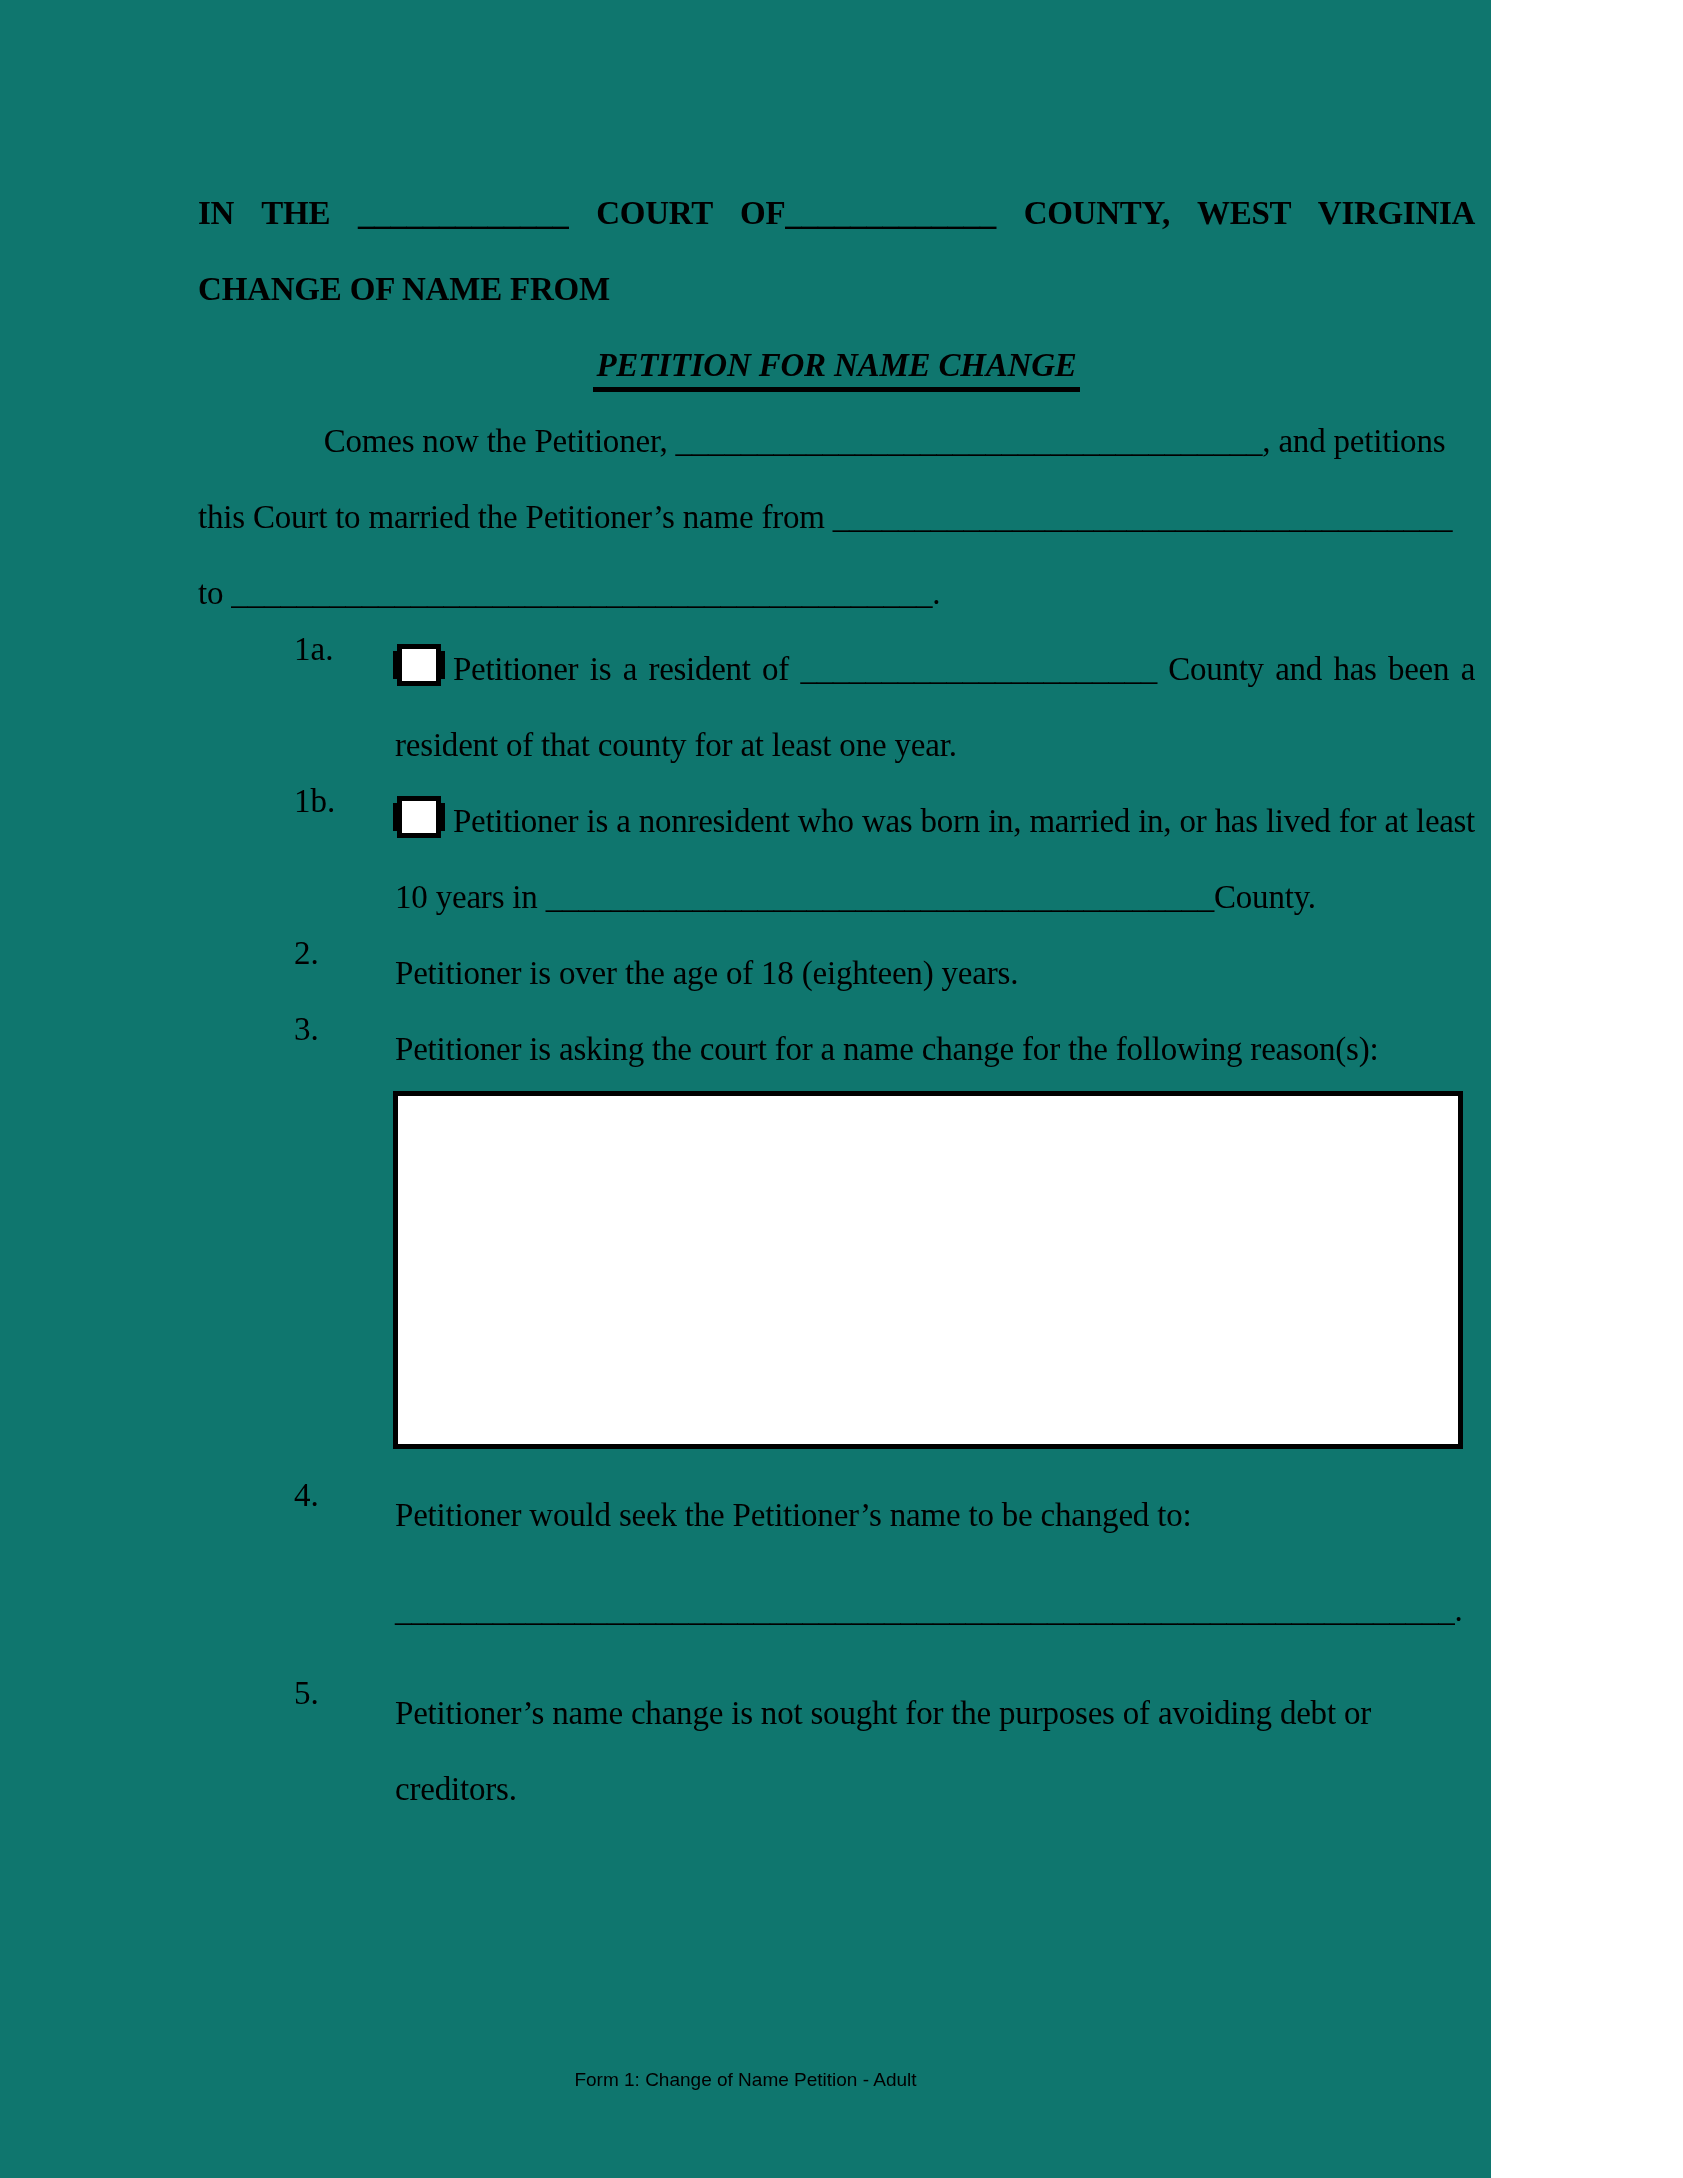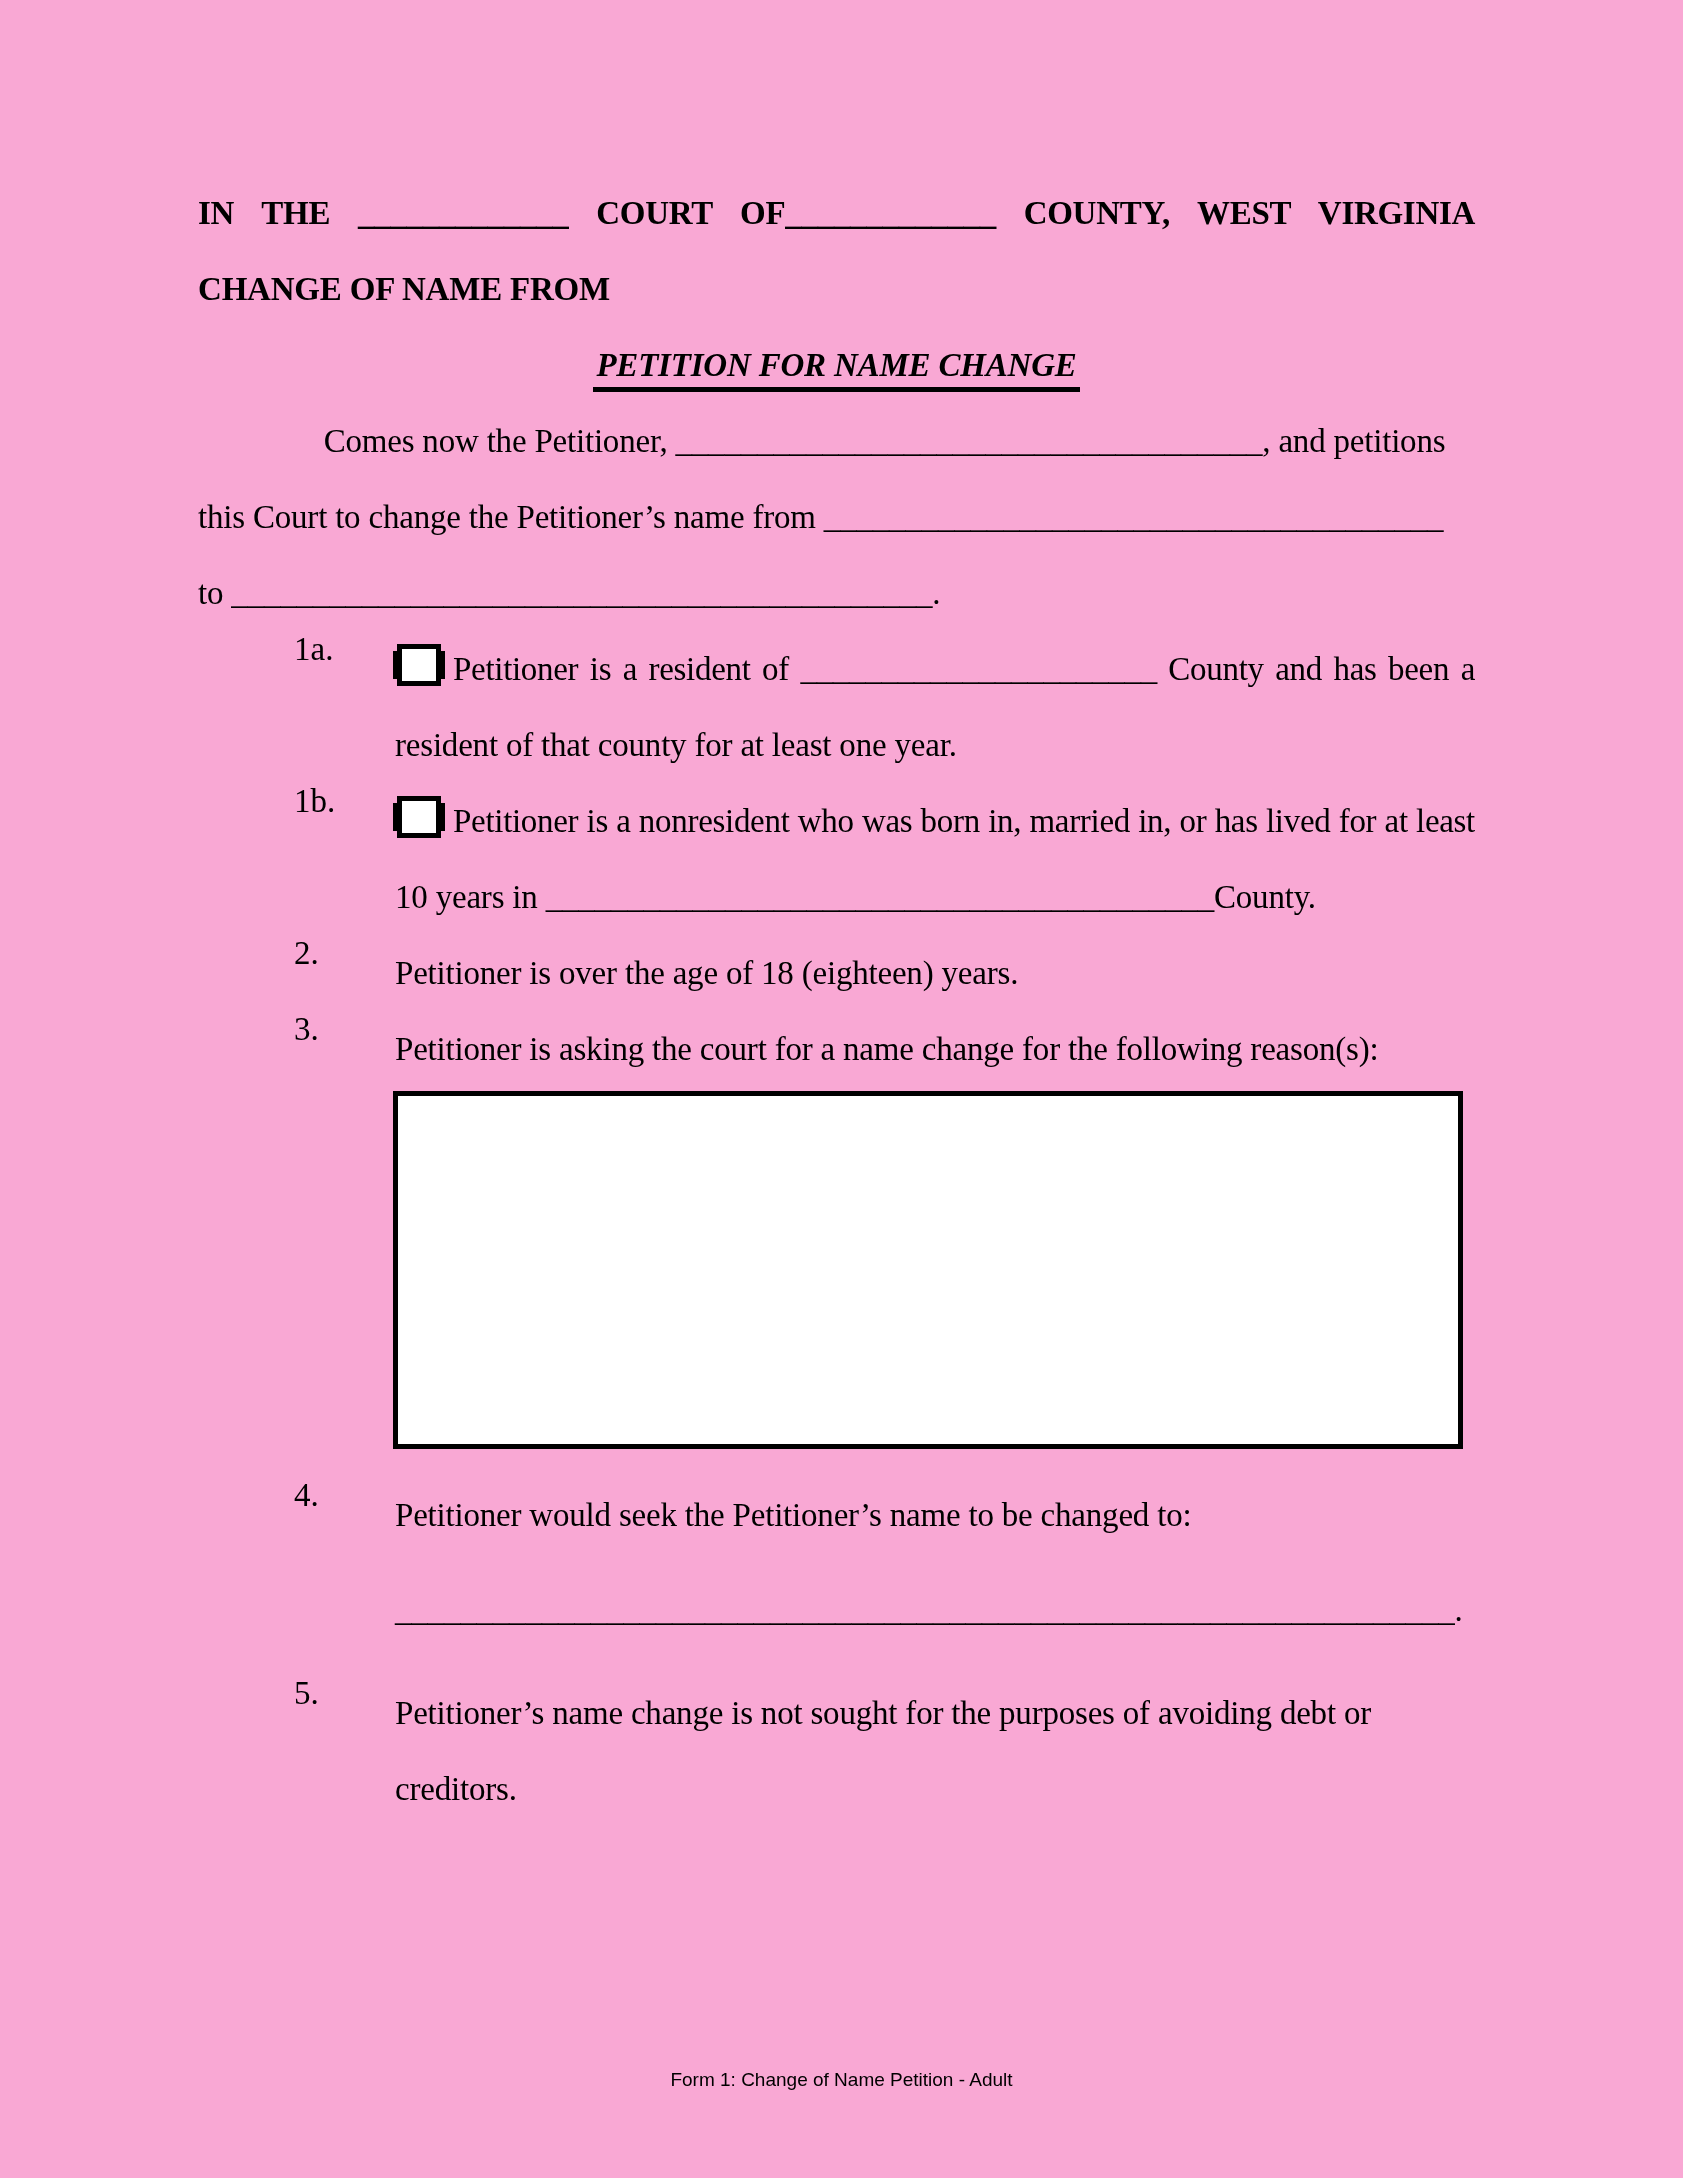--- a/index.html
+++ b/index.html
@@ -1,19 +1,19 @@
 <!DOCTYPE html>
 <html><head>
 <meta charset="utf-8">
 <style>
   html,body{margin:0;padding:0;background:#ffffff;}
   .page{
     position:relative;
-    width:1683px;height:2178px;
-    background:#f9a8d4;
+    width:1491px;height:2178px;
+    background:#0f766e;
     font-family:"Liberation Serif",serif;
     font-size:33px;color:#000000;
     overflow:hidden;
   }
   .content{
     position:absolute;left:198px;top:175px;width:1277px;
   }
   .line{line-height:76px;letter-spacing:-0.2px;white-space:nowrap;}
   .jlast{white-space:normal;letter-spacing:-0.3px;text-align:justify;text-align-last:justify;}
   .bold{font-weight:bold;}
@@ -61,21 +61,21 @@
 
     <div class="line bold jlast"><span>IN THE </span><span>_____________</span><span> COURT OF</span><span>_____________</span><span> COUNTY, WEST VIRGINIA</span></div>
 
     <div class="line bold">CHANGE OF NAME FROM</div>
 
 
     <div class="line title-line"><span class="title-text">PETITION FOR NAME CHANGE</span></div>
 
     <div>
       <div class="line" style="padding-left:96px;text-align:center;"><span>Comes now the Petitioner, </span><span>____________________________________</span><span>, and petitions</span></div>
-      <div class="line"><span>this Court to change the Petitioner’s name from </span><span>______________________________________</span></div>
+      <div class="line"><span>this Court to married the Petitioner’s name from </span><span>______________________________________</span></div>
       <div class="line"><span>to </span><span>___________________________________________</span><span>.</span></div>
     </div>
 
     <div class="item">
       <span class="num">1a.</span>
       <div class="body">
         <div class="line jlast"><span class="checkbox"></span><span>Petitioner is a resident of </span><span>______________________</span><span> County and has been a</span></div>
         <div class="line">resident of that county for at least one year.</div>
       </div>
     </div>

